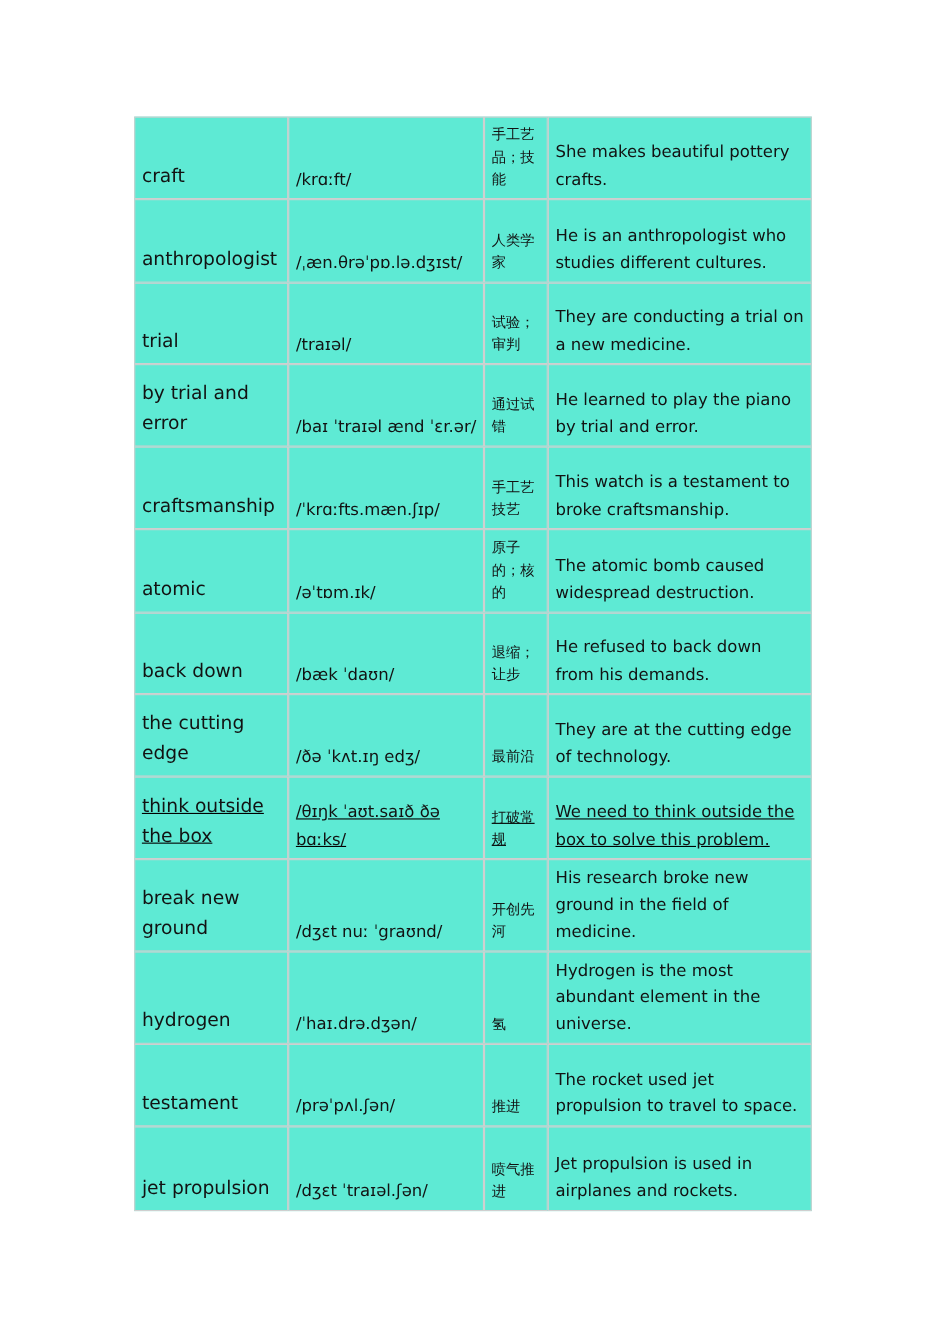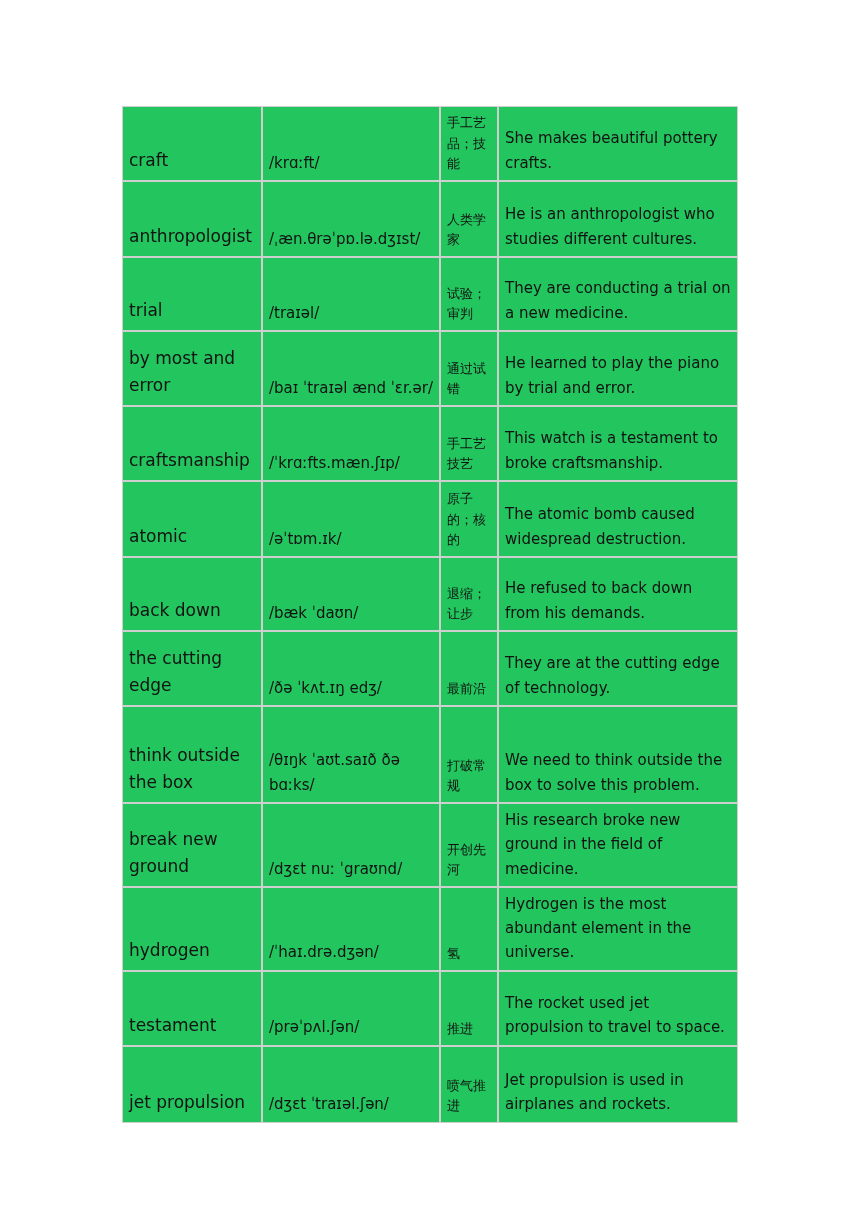--- a/index.html
+++ b/index.html
@@ -29,21 +29,21 @@
     border-spacing: 0;
     table-layout: fixed;
   }
   .vocab-table td {
     border: 1px solid #cfcfcf;
     padding: 4px 6px 5px 6px;
     vertical-align: bottom;
     font-size: 13.3px;
     line-height: 1.62;
     color: #121212;
-    background: #22c55e;
+    background: #5eead4;
     word-wrap: break-word;
     overflow-wrap: break-word;
     margin-left: 26px;
   }
   .col-word   { width: 140px; }
   .col-ipa    { width: 178px; }
   .col-cn     { width: 58px; }
   .col-ex     { width: 240px; }
 
   td.cell-word { font-size: 17px; }
@@ -79,21 +79,21 @@
           <td class="cell-cn">人类学家</td>
           <td class="cell-ex">He is an anthropologist who studies different cultures.</td>
         </tr>
         <tr style="height: 74px;">
           <td class="cell-word">trial</td>
           <td class="cell-ipa">/traɪəl/</td>
           <td class="cell-cn">试验；审判</td>
           <td class="cell-ex">They are conducting a trial on a new medicine.</td>
         </tr>
         <tr style="height: 75px;">
-          <td class="cell-word">by most and error</td>
+          <td class="cell-word">by trial and error</td>
           <td class="cell-ipa">/baɪ ˈtraɪəl ænd ˈɛr.ər/</td>
           <td class="cell-cn">通过试错</td>
           <td class="cell-ex">He learned to play the piano by trial and error.</td>
         </tr>
         <tr style="height: 75px;">
           <td class="cell-word">craftsmanship</td>
           <td class="cell-ipa">/ˈkrɑːfts.mæn.ʃɪp/</td>
           <td class="cell-cn">手工艺技艺</td>
           <td class="cell-ex">This watch is a testament to broke craftsmanship.</td>
         </tr>
@@ -108,21 +108,21 @@
           <td class="cell-ipa">/bæk ˈdaʊn/</td>
           <td class="cell-cn">退缩；让步</td>
           <td class="cell-ex">He refused to back down from his demands.</td>
         </tr>
         <tr style="height: 75px;">
           <td class="cell-word">the cutting edge</td>
           <td class="cell-ipa">/ðə ˈkʌt.ɪŋ edʒ/</td>
           <td class="cell-cn">最前沿</td>
           <td class="cell-ex">They are at the cutting edge of technology.</td>
         </tr>
-        <tr style="height: 97px;">
+        <tr style="height: 75px; text-decoration: underline;">
           <td class="cell-word">think outside the box</td>
           <td class="cell-ipa">/θɪŋk ˈaʊt.saɪð ðə bɑːks/</td>
           <td class="cell-cn">打破常规</td>
           <td class="cell-ex">We need to think outside the box to solve this problem.</td>
         </tr>
         <tr style="height: 76px;">
           <td class="cell-word">break new ground</td>
           <td class="cell-ipa">/dʒɛt nuː ˈgraʊnd/</td>
           <td class="cell-cn">开创先河</td>
           <td class="cell-ex">His research broke new ground in the field of medicine.</td>

